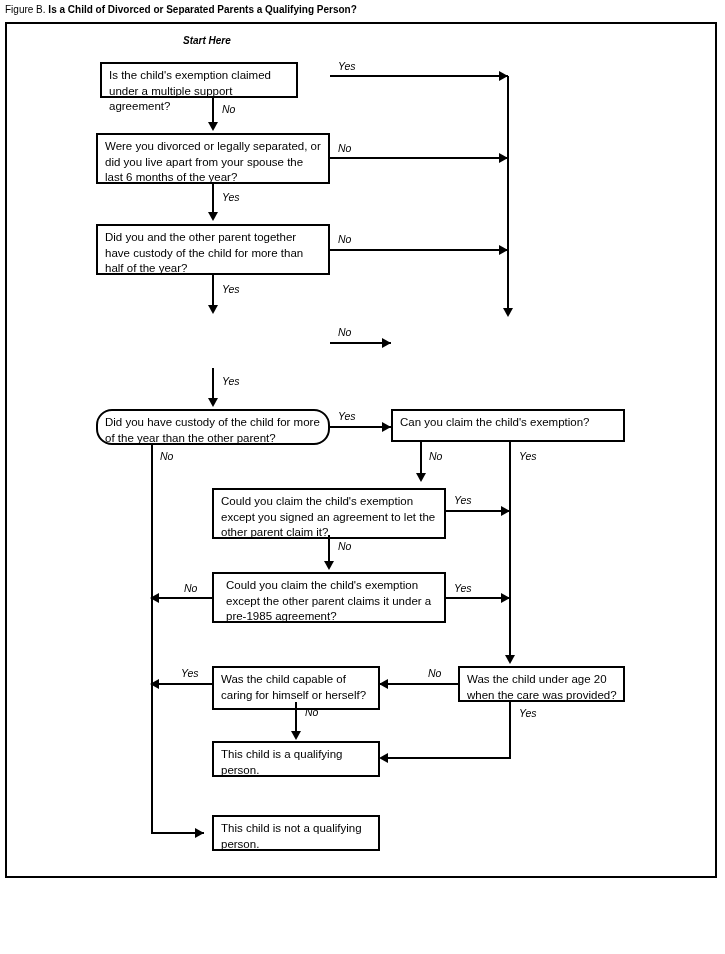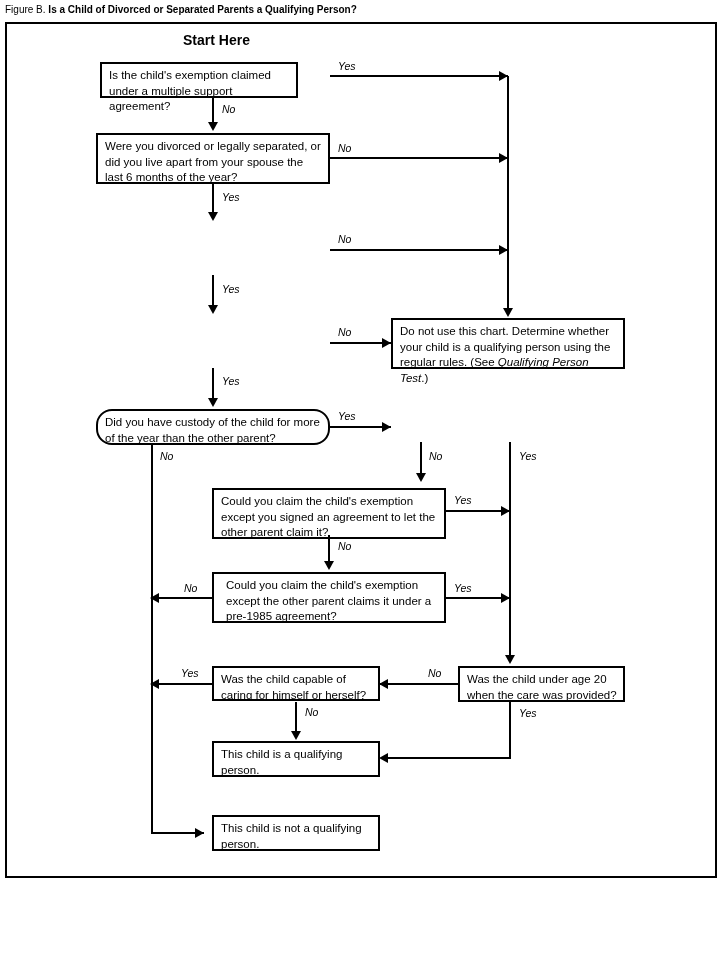--- a/index.html
+++ b/index.html
@@ -43,22 +43,23 @@
     top: 22px;
     width: 712px;
     height: 856px;
     border: 2px solid #000000;
     box-sizing: border-box;
     background: #ffffff;
   }
   
   .start-label {
     position: absolute;
+    font-style: italic;
     font-weight: bold;
-    font-size: 14px;
+    font-size: 10px;
     line-height: 13px;
     white-space: nowrap;
   }
   
   .node {
     position: absolute;
     border: 2px solid #000000;
     background: #ffffff;
     box-sizing: border-box;
     font-size: 11.5px;
@@ -127,40 +128,43 @@
   <div class="start-label" style="left:183px; top:34px;">Start Here</div>
 
   <div class="node" style="left:100px; top:62px; width:198px; height:36px;">
     <span class="txt">Is the child's exemption claimed under a multiple support agreement?</span>
   </div>
 
   <div class="node" style="left:96px; top:133px; width:234px; height:51px;">
     <span class="txt">Were you divorced or legally separated, or did you live apart from your spouse the last 6 months of the year?</span>
   </div>
 
+  <div class="node" style="left:96px; top:224px; width:234px; height:51px;">
+    <span class="txt">Did you and the other parent together have custody of the child for more than half of the year?</span>
+  </div>
 
 
   <div class="node" style="left:96px; top:409px; width:234px; height:36px;border-radius:16px;">
     <span class="txt">Did you have custody of the child for more of the year than the other parent?</span>
   </div>
 
-  <div class="node" style="left:391px; top:318px; width:234px; height:51px;">
-    <span class="txt"><span>Do not use this chart. Determine whether your child is a qualifying person using the regular rules. (See </span><i>Qualifying Person Test</i><span>.)</span></span>
-  </div>
-
+
+  <div class="node" style="left:391px; top:409px; width:234px; height:33px;">
+    <span class="txt">Can you claim the child's exemption?</span>
+  </div>
 
   <div class="node" style="left:212px; top:488px; width:234px; height:51px;">
     <span class="txt">Could you claim the child's exemption except you signed an agreement to let the other parent claim it?</span>
   </div>
 
   <div class="node" style="left:212px; top:572px; width:234px; height:51px;padding-left:12px;">
     <span class="txt">Could you claim the child's exemption except the other parent claims it under a pre-1985 agreement?</span>
   </div>
 
-  <div class="node" style="left:212px; top:666px; width:168px; height:35px;">
+  <div class="node" style="left:212px; top:666px; width:168px; height:44px;">
     <span class="txt">Was the child capable of caring for himself or herself?</span>
   </div>
 
   <div class="node" style="left:458px; top:666px; width:167px; height:36px;">
     <span class="txt">Was the child under age 20 when the care was provided?</span>
   </div>
 
   <div class="node" style="left:212px; top:741px; width:168px; height:36px;">
     <span class="txt">This child is a qualifying person.</span>
   </div>

